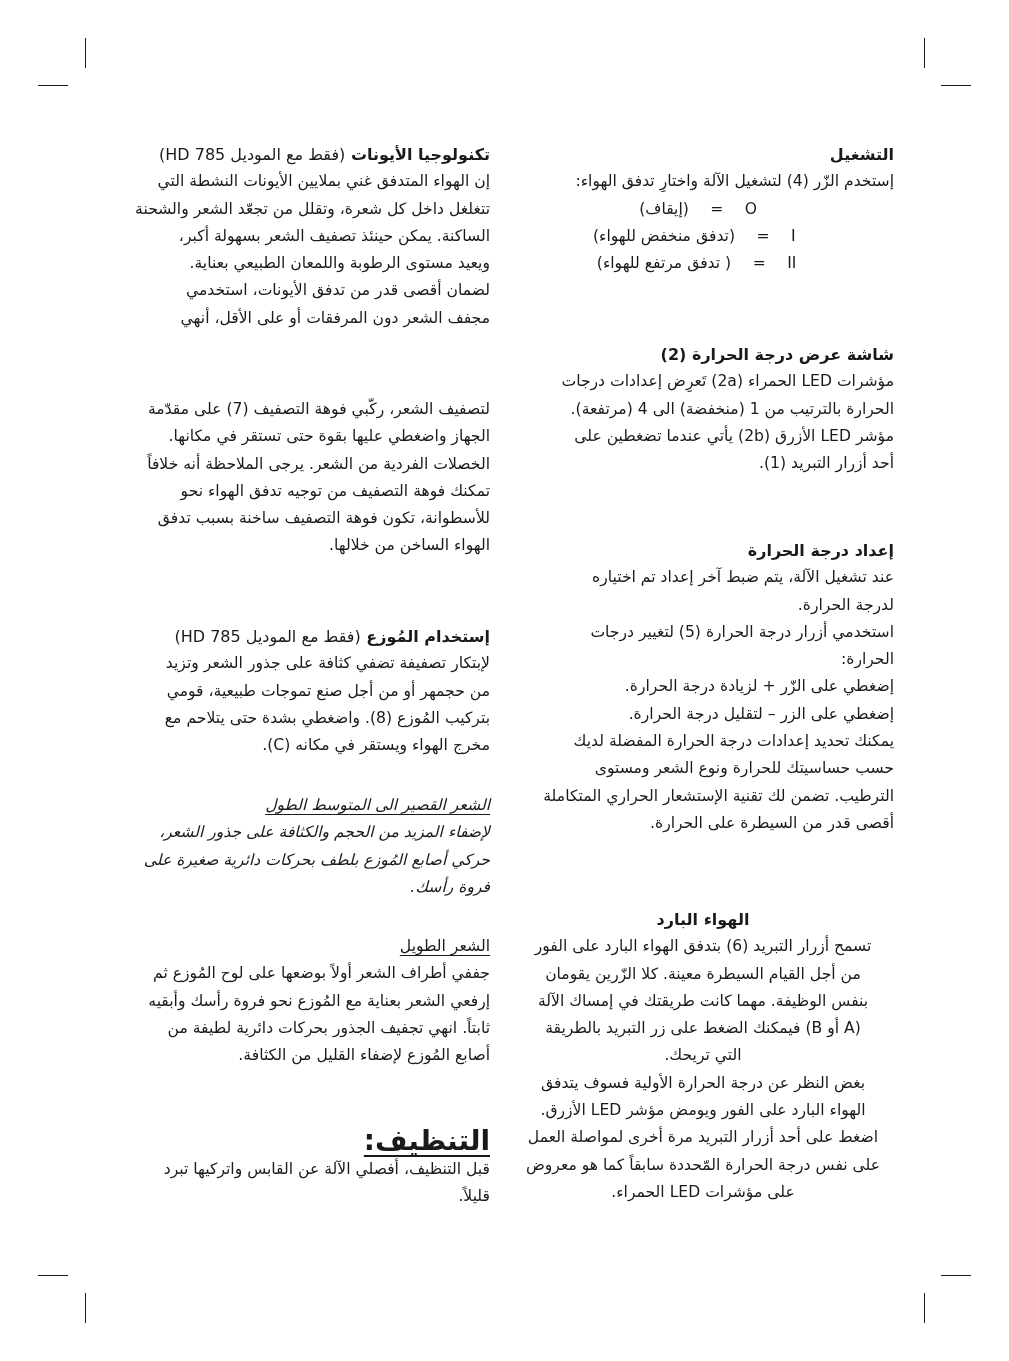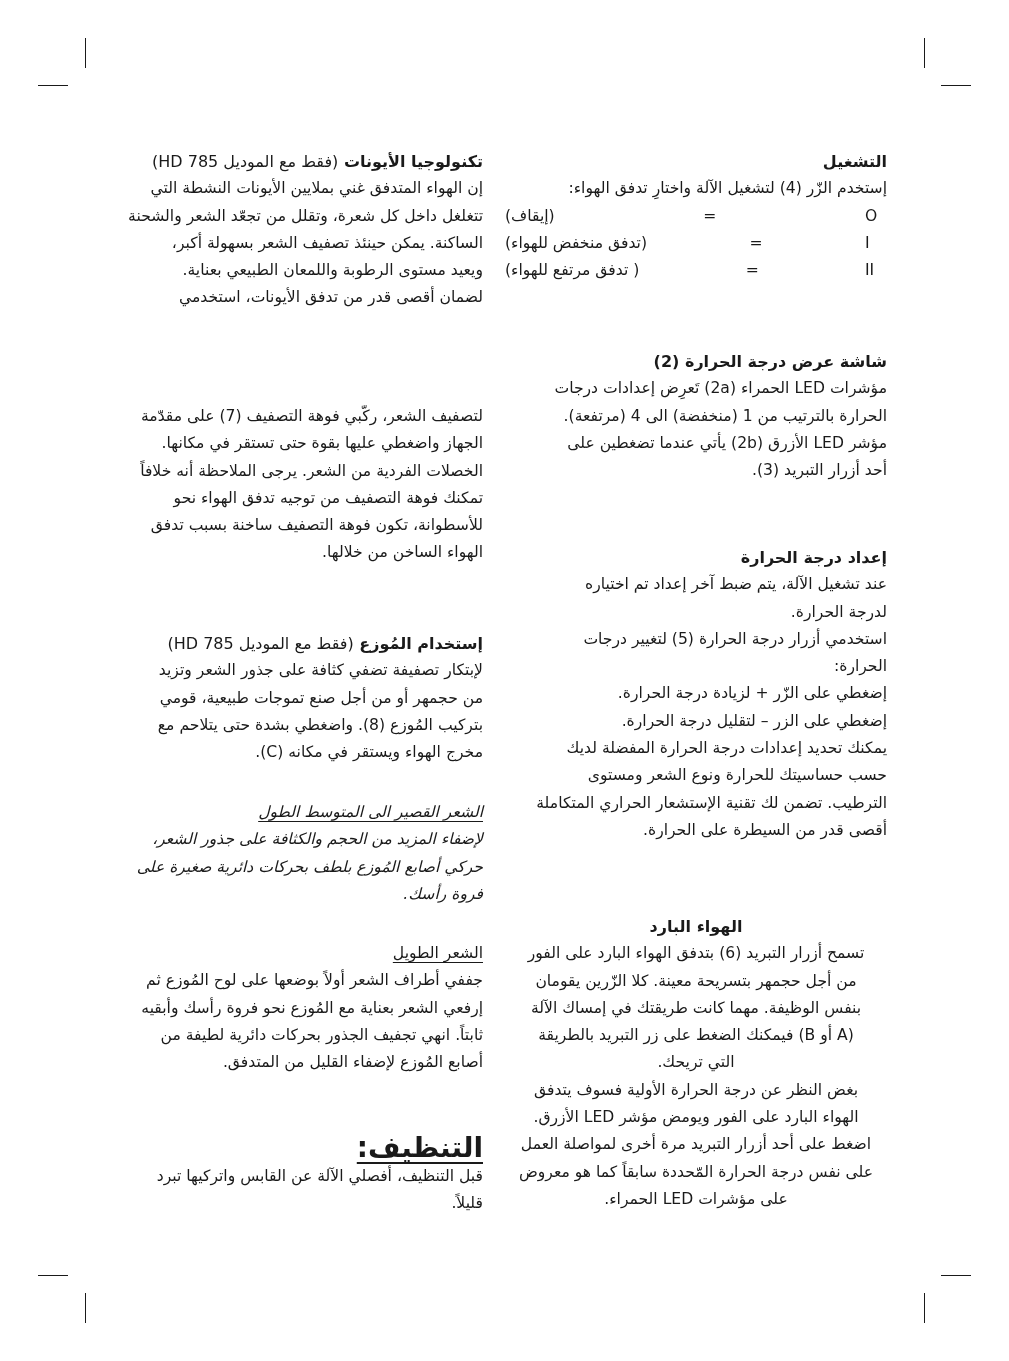--- a/index.html
+++ b/index.html
@@ -12,27 +12,27 @@
   .mark.v { width: 1px; height: 30px; }
   .mark.h { height: 1px; width: 30px; }
 
   .col {
     position: absolute; direction: rtl; text-align: right;
     font-size: 15.6px; line-height: 27.3px;
   }
   .col-right { left: 512px; width: 382px; top: 141px; }
   .col-left  { left: 112px; width: 378px; top: 141px; }
 
-  .section { margin: 7px; }
+  .section { margin: 0; }
   .heading { font-weight: bold; font-size: 16px; }
   .heading .note { font-weight: normal; }
   .line { display: block; white-space: nowrap; }
   .sub { text-decoration: underline; text-underline-offset: 4px; display: block; }
   .cleaning-title { font-weight: bold; font-size: 28px; line-height: 30px; text-decoration: underline; text-underline-offset: 5px; display:block; }
-  .mode-row { display: flex; direction: ltr; justify-content: space-between; gap: 11px; white-space: nowrap; }
+  .mode-row { display: flex; direction: ltr; justify-content: center; gap: 11px; white-space: nowrap; }
   .mode-row .desc { direction: rtl; }
   .mode-row .eq { width: 34px; text-align: center; }
   .mode-row .sym { width: 22px; text-align: left; }
 </style>
 </head>
 <body>
 
 <div class="mark v" style="left:85px; top:38px;"></div>
 <div class="mark h" style="left:38px; top:85px;"></div>
 <div class="mark v" style="left:924px; top:38px;"></div>
@@ -62,41 +62,41 @@
       <span class="eq">=</span>
       <span class="sym">II</span>
     </div>
   </div>
 
   <div class="section" style="position:absolute; top:200px; right:0; width:382px;">
     <span class="line heading">شاشة عرض درجة الحرارة (2)</span>
     <span class="line">مؤشرات LED الحمراء (2a) تَعرِض إعدادات درجات</span>
     <span class="line">الحرارة بالترتيب من 1 (منخفضة) الى 4 (مرتفعة).</span>
     <span class="line">مؤشر LED الأزرق (2b) يأتي عندما تضغطين على</span>
-    <span class="line">أحد أزرار التبريد (3).</span>
+    <span class="line">أحد أزرار التبريد (1).</span>
   </div>
 
   <div class="section" style="position:absolute; top:396px; right:0; width:382px;">
     <span class="line heading">إعداد درجة الحرارة</span>
     <span class="line">عند تشغيل الآلة، يتم ضبط آخر إعداد تم اختياره</span>
     <span class="line">لدرجة الحرارة.</span>
     <span class="line">استخدمي أزرار درجة الحرارة (5) لتغيير درجات</span>
     <span class="line">الحرارة:</span>
     <span class="line">إضغطي على الزّر + لزيادة درجة الحرارة.</span>
     <span class="line">إضغطي على الزر – لتقليل درجة الحرارة.</span>
     <span class="line">يمكنك تحديد إعدادات درجة الحرارة المفضلة لديك</span>
     <span class="line">حسب حساسيتك للحرارة ونوع الشعر ومستوى</span>
     <span class="line">الترطيب. تضمن لك تقنية الإستشعار الحراري المتكاملة</span>
     <span class="line">أقصى قدر من السيطرة على الحرارة.</span>
   </div>
 
   <div class="section" style="position:absolute; top:765px; right:0; width:382px;text-align:center;">
     <span class="line heading">الهواء البارد</span>
     <span class="line">تسمح أزرار التبريد (6) بتدفق الهواء البارد على الفور</span>
-    <span class="line">من أجل حجمهر بتسريحة معينة. كلا الزّرين يقومان</span>
+    <span class="line">من أجل القيام السيطرة معينة. كلا الزّرين يقومان</span>
     <span class="line">بنفس الوظيفة. مهما كانت طريقتك في إمساك الآلة</span>
     <span class="line">(A أو B) فيمكنك الضغط على زر التبريد بالطريقة</span>
     <span class="line">التي تريحك.</span>
     <span class="line">بغض النظر عن درجة الحرارة الأولية فسوف يتدفق</span>
     <span class="line">الهواء البارد على الفور ويومض مؤشر LED  الأزرق.</span>
     <span class="line">اضغط على أحد أزرار التبريد مرة أخرى لمواصلة العمل</span>
     <span class="line">على نفس درجة الحرارة المّحددة سابقاً كما هو معروض</span>
     <span class="line">على مؤشرات LED الحمراء.</span>
   </div>
 </div>
@@ -106,20 +106,21 @@
   <div class="section" style="position:absolute; top:0; right:0; width:378px;">
     <span class="line heading">
       <span>تكنولوجيا الأيونات</span>
       <span class="note">(فقط مع الموديل HD 785)</span>
     </span>
     <span class="line">إن الهواء المتدفق غني بملايين الأيونات النشطة التي</span>
     <span class="line">تتغلغل داخل كل شعرة، وتقلل من تجعّد الشعر والشحنة</span>
     <span class="line">الساكنة. يمكن حينئذ تصفيف الشعر بسهولة أكبر،</span>
     <span class="line">ويعيد مستوى الرطوبة واللمعان الطبيعي بعناية.</span>
     <span class="line">لضمان أقصى قدر من تدفق الأيونات، استخدمي</span>
+    <span class="line">مجفف الشعر دون المرفقات أو على الأقل، أنهي</span>
   </div>
 
   <div class="section" style="position:absolute; top:255px; right:0; width:378px;">
     <span class="line">لتصفيف الشعر، ركّبي فوهة التصفيف (7) على مقدّمة</span>
     <span class="line">الجهاز واضغطي عليها بقوة حتى تستقر في مكانها.</span>
     <span class="line">الخصلات الفردية من الشعر. يرجى الملاحظة أنه خلافاً</span>
     <span class="line">تمكنك فوهة التصفيف من توجيه تدفق الهواء نحو</span>
     <span class="line">للأسطوانة، تكون فوهة التصفيف ساخنة بسبب تدفق</span>
     <span class="line">الهواء الساخن من خلالها.</span>
   </div>
@@ -140,21 +141,21 @@
     <span class="line">لإضفاء المزيد من الحجم والكثافة على جذور الشعر،</span>
     <span class="line">حركي أصابع المُوزع بلطف بحركات دائرية صغيرة على</span>
     <span class="line">فروة رأسك.</span>
   </div>
 
   <div class="section" style="position:absolute; top:792px; right:0; width:378px;">
     <span class="sub">الشعر الطويل</span>
     <span class="line">جففي أطراف الشعر أولاً بوضعها على لوح المُوزع ثم</span>
     <span class="line">إرفعي الشعر بعناية مع المُوزع نحو فروة رأسك وأبقيه</span>
     <span class="line">ثابتاً. انهي تجفيف الجذور بحركات دائرية لطيفة من</span>
-    <span class="line">أصابع المُوزع لإضفاء القليل من المتدفق.</span>
+    <span class="line">أصابع المُوزع لإضفاء القليل من الكثافة.</span>
   </div>
 
   <div class="section" style="position:absolute; top:985px; right:0; width:378px;">
     <span class="cleaning-title">التنظيف:</span>
     <span class="line">قبل التنظيف، أفصلي الآلة عن القابس واتركيها تبرد</span>
     <span class="line">قليلاً.</span>
   </div>
 </div>
 
 </body></html>

